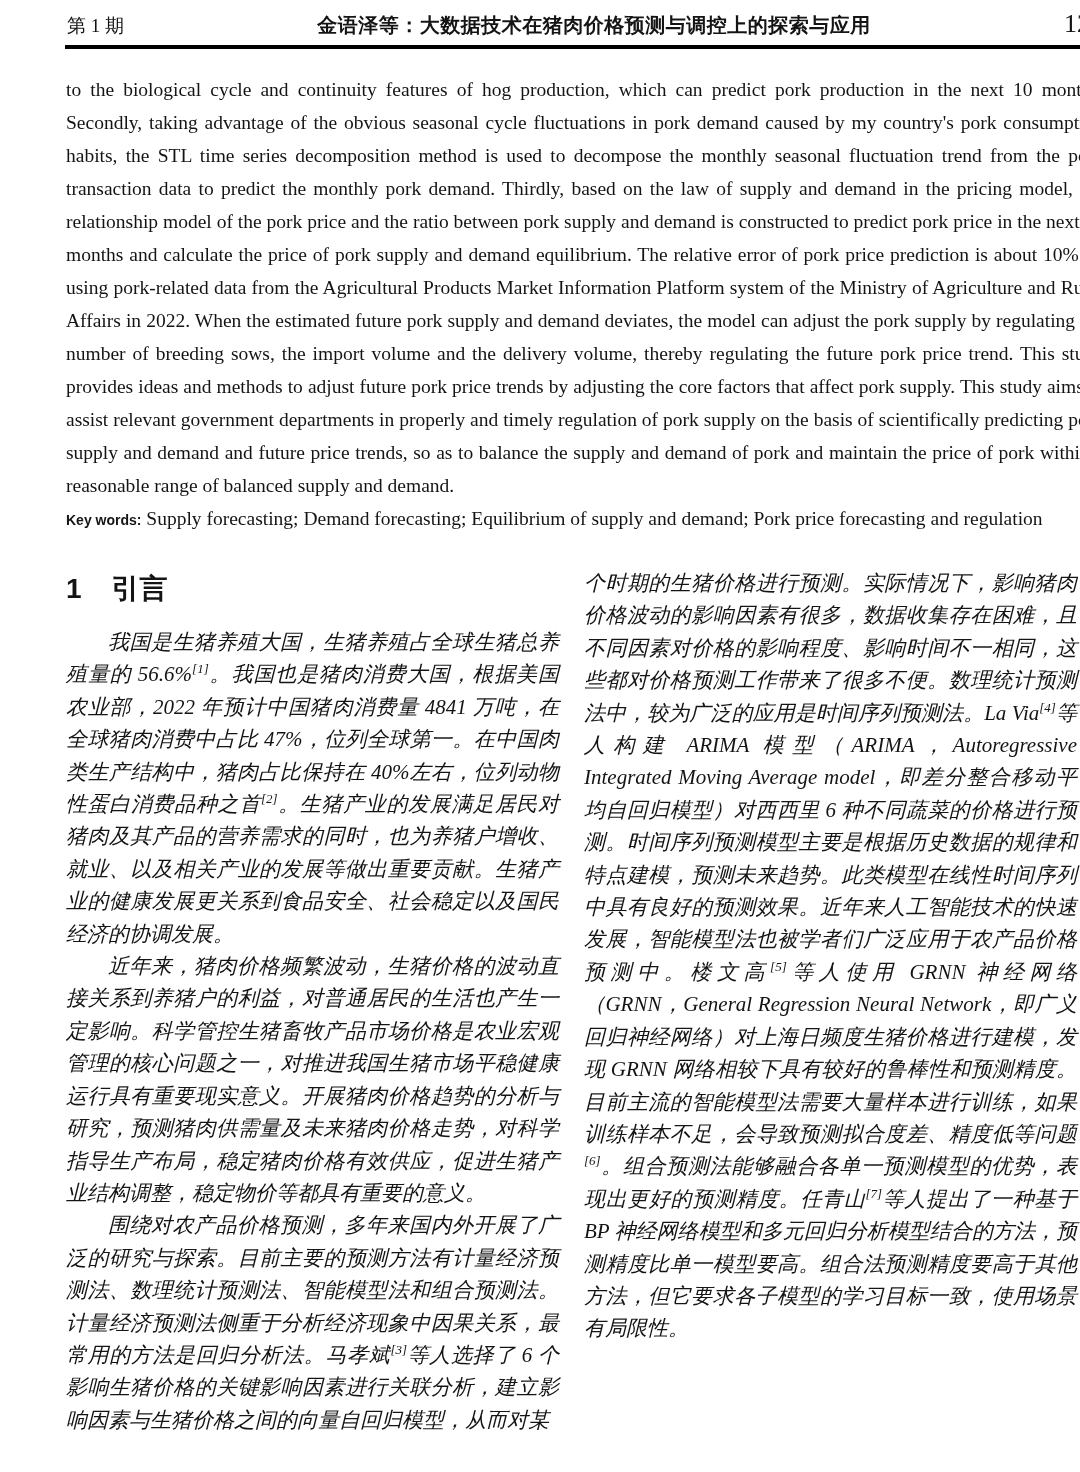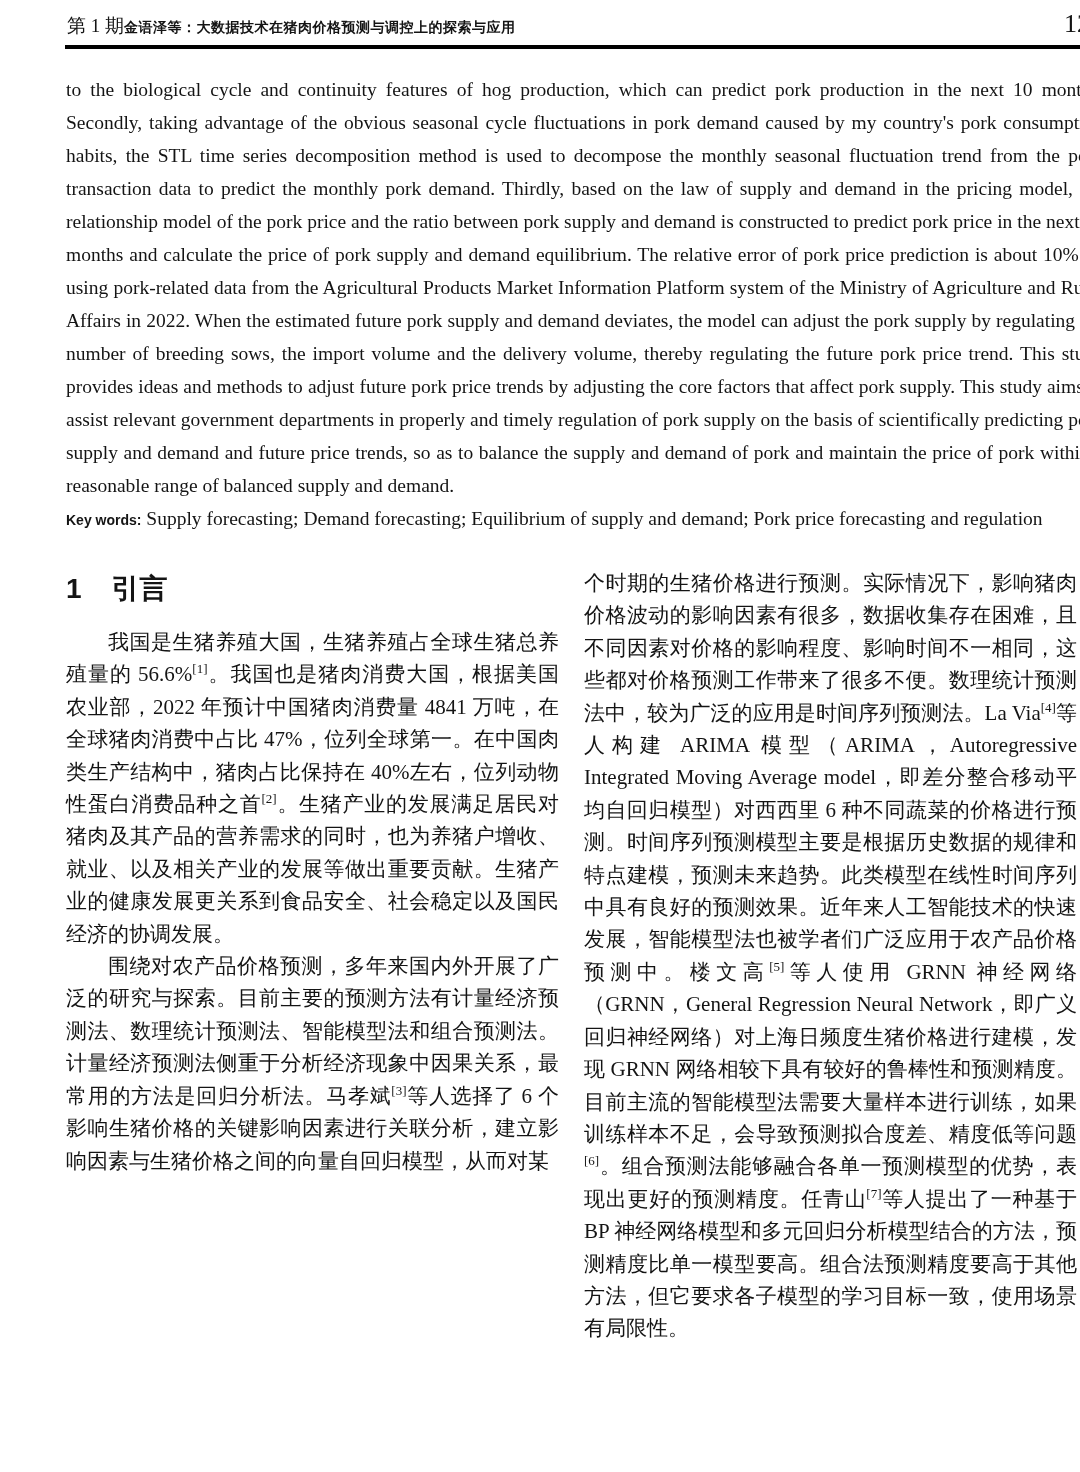--- a/index.html
+++ b/index.html
@@ -20,24 +20,24 @@
     align-items: baseline;
     padding: 9px 22px 4px 22px;
   }
   .issue-label {
     font-family: "Liberation Serif", "DejaVu Serif", serif;
     font-size: 19px;
     white-space: nowrap;
   }
   .running-title {
     flex: 1;
-    text-align: left;
+    text-align: center;
     font-family: "Liberation Sans", "DejaVu Sans", sans-serif;
     font-weight: 600;
-    font-size: 14px;
+    font-size: 20px;
     letter-spacing: 0.5px;
   }
   .page-number {
     font-family: "Liberation Serif", "DejaVu Serif", serif;
     font-size: 26px;
     white-space: nowrap;
   }
   .header-rule {
     height: 4px;
     background: #000000;
@@ -72,21 +72,21 @@
     text-align: justify;
   }
   .sec-heading {
     font-family: "Liberation Sans", "DejaVu Sans", sans-serif;
     font-weight: 600;
     font-size: 28px;
     line-height: 1.25;
     margin: 4px 0 20px 0;
   }
   .sec-num { display: inline-block; margin-right: 30px; }
-  .body-par { margin: 0; }
+  .body-par { margin: 0; font-style: italic; }
   .body-par.indent { text-indent: 2em; }
   sup.ref {
     font-size: 0.62em;
     vertical-align: super;
     line-height: 0;
   }
 </style>
 </head>
 <body>
 
@@ -107,20 +107,21 @@
     </p>
   </section>
 
   <div class="columns">
     <div class="col">
       <h2 class="sec-heading">
         <span class="sec-num">1</span><span>引言</span>
       </h2>
       <div>
           <p class="body-par indent"><span>我国是生猪养殖大国，生猪养殖占全球生猪总养殖量的 56.6%</span><sup class="ref">[1]</sup><span>。我国也是猪肉消费大国，根据美国农业部，2022 年预计中国猪肉消费量 4841 万吨，在全球猪肉消费中占比 47%，位列全球第一。在中国肉类生产结构中，猪肉占比保持在 40%左右，位列动物性蛋白消费品种之首</span><sup class="ref">[2]</sup><span>。生猪产业的发展满足居民对猪肉及其产品的营养需求的同时，也为养猪户增收、就业、以及相关产业的发展等做出重要贡献。生猪产业的健康发展更关系到食品安全、社会稳定以及国民经济的协调发展。</span></p>
+          <p class="body-par indent"><span>近年来，猪肉价格频繁波动，生猪价格的波动直接关系到养猪户的利益，对普通居民的生活也产生一定影响。科学管控生猪畜牧产品市场价格是农业宏观管理的核心问题之一，对推进我国生猪市场平稳健康运行具有重要现实意义。开展猪肉价格趋势的分析与研究，预测猪肉供需量及未来猪肉价格走势，对科学指导生产布局，稳定猪肉价格有效供应，促进生猪产业结构调整，稳定物价等都具有重要的意义。</span></p>
           <p class="body-par indent"><span>围绕对农产品价格预测，多年来国内外开展了广泛的研究与探索。目前主要的预测方法有计量经济预测法、数理统计预测法、智能模型法和组合预测法。计量经济预测法侧重于分析经济现象中因果关系，最常用的方法是回归分析法。马孝斌</span><sup class="ref">[3]</sup><span>等人选择了 6 个影响生猪价格的关键影响因素进行关联分析，建立影响因素与生猪价格之间的向量自回归模型，从而对某</span></p>
         </div>
     </div>
     <div class="col">
         <p class="body-par"><span>个时期的生猪价格进行预测。实际情况下，影响猪肉价格波动的影响因素有很多，数据收集存在困难，且不同因素对价格的影响程度、影响时间不一相同，这些都对价格预测工作带来了很多不便。数理统计预测法中，较为广泛的应用是时间序列预测法。La Via</span><sup class="ref">[4]</sup><span>等人构建 ARIMA 模型（ARIMA，Autoregressive Integrated Moving Average model，即差分整合移动平均自回归模型）对西西里 6 种不同蔬菜的价格进行预测。时间序列预测模型主要是根据历史数据的规律和特点建模，预测未来趋势。此类模型在线性时间序列中具有良好的预测效果。近年来人工智能技术的快速发展，智能模型法也被学者们广泛应用于农产品价格预测中。楼文高</span><sup class="ref">[5]</sup><span>等人使用 GRNN 神经网络（GRNN，General Regression Neural Network，即广义回归神经网络）对上海日频度生猪价格进行建模，发现 GRNN 网络相较下具有较好的鲁棒性和预测精度。目前主流的智能模型法需要大量样本进行训练，如果训练样本不足，会导致预测拟合度差、精度低等问题</span><sup class="ref">[6]</sup><span>。组合预测法能够融合各单一预测模型的优势，表现出更好的预测精度。任青山</span><sup class="ref">[7]</sup><span>等人提出了一种基于 BP 神经网络模型和多元回归分析模型结合的方法，预测精度比单一模型要高。组合法预测精度要高于其他方法，但它要求各子模型的学习目标一致，使用场景有局限性。</span></p>
       </div>
   </div>
 
 </div>
 

